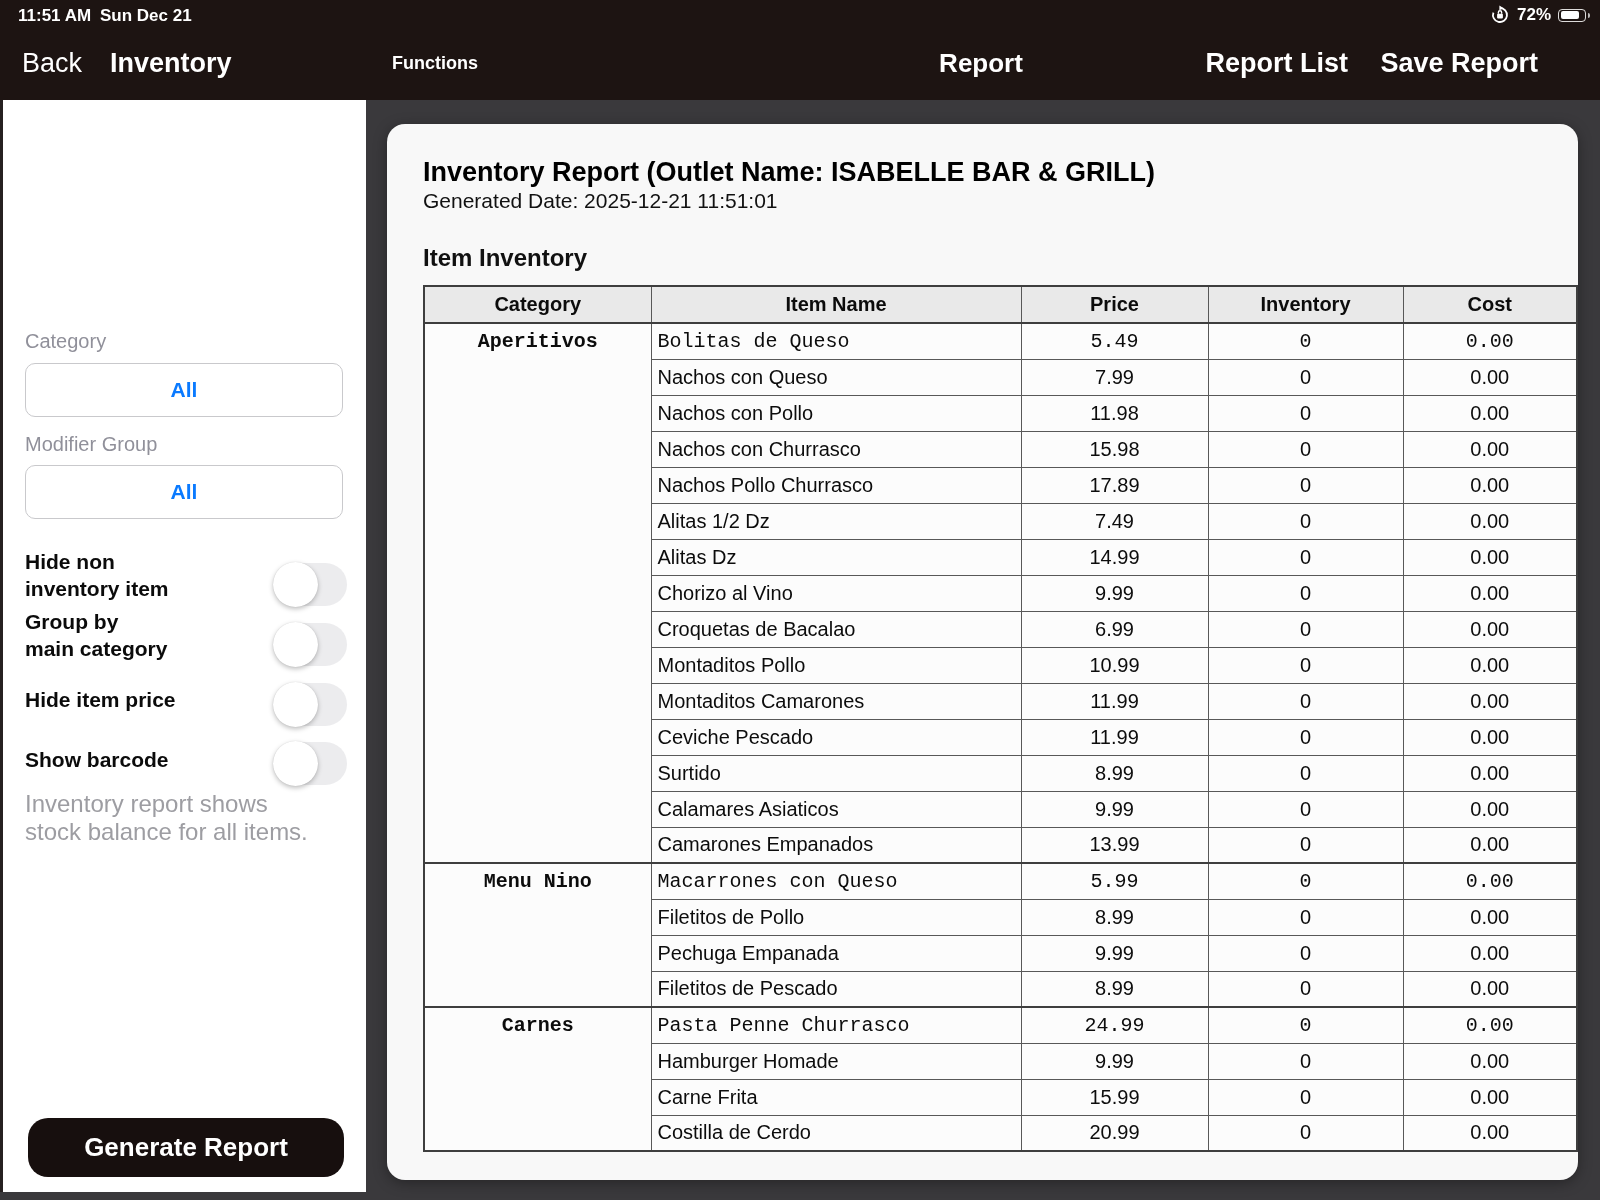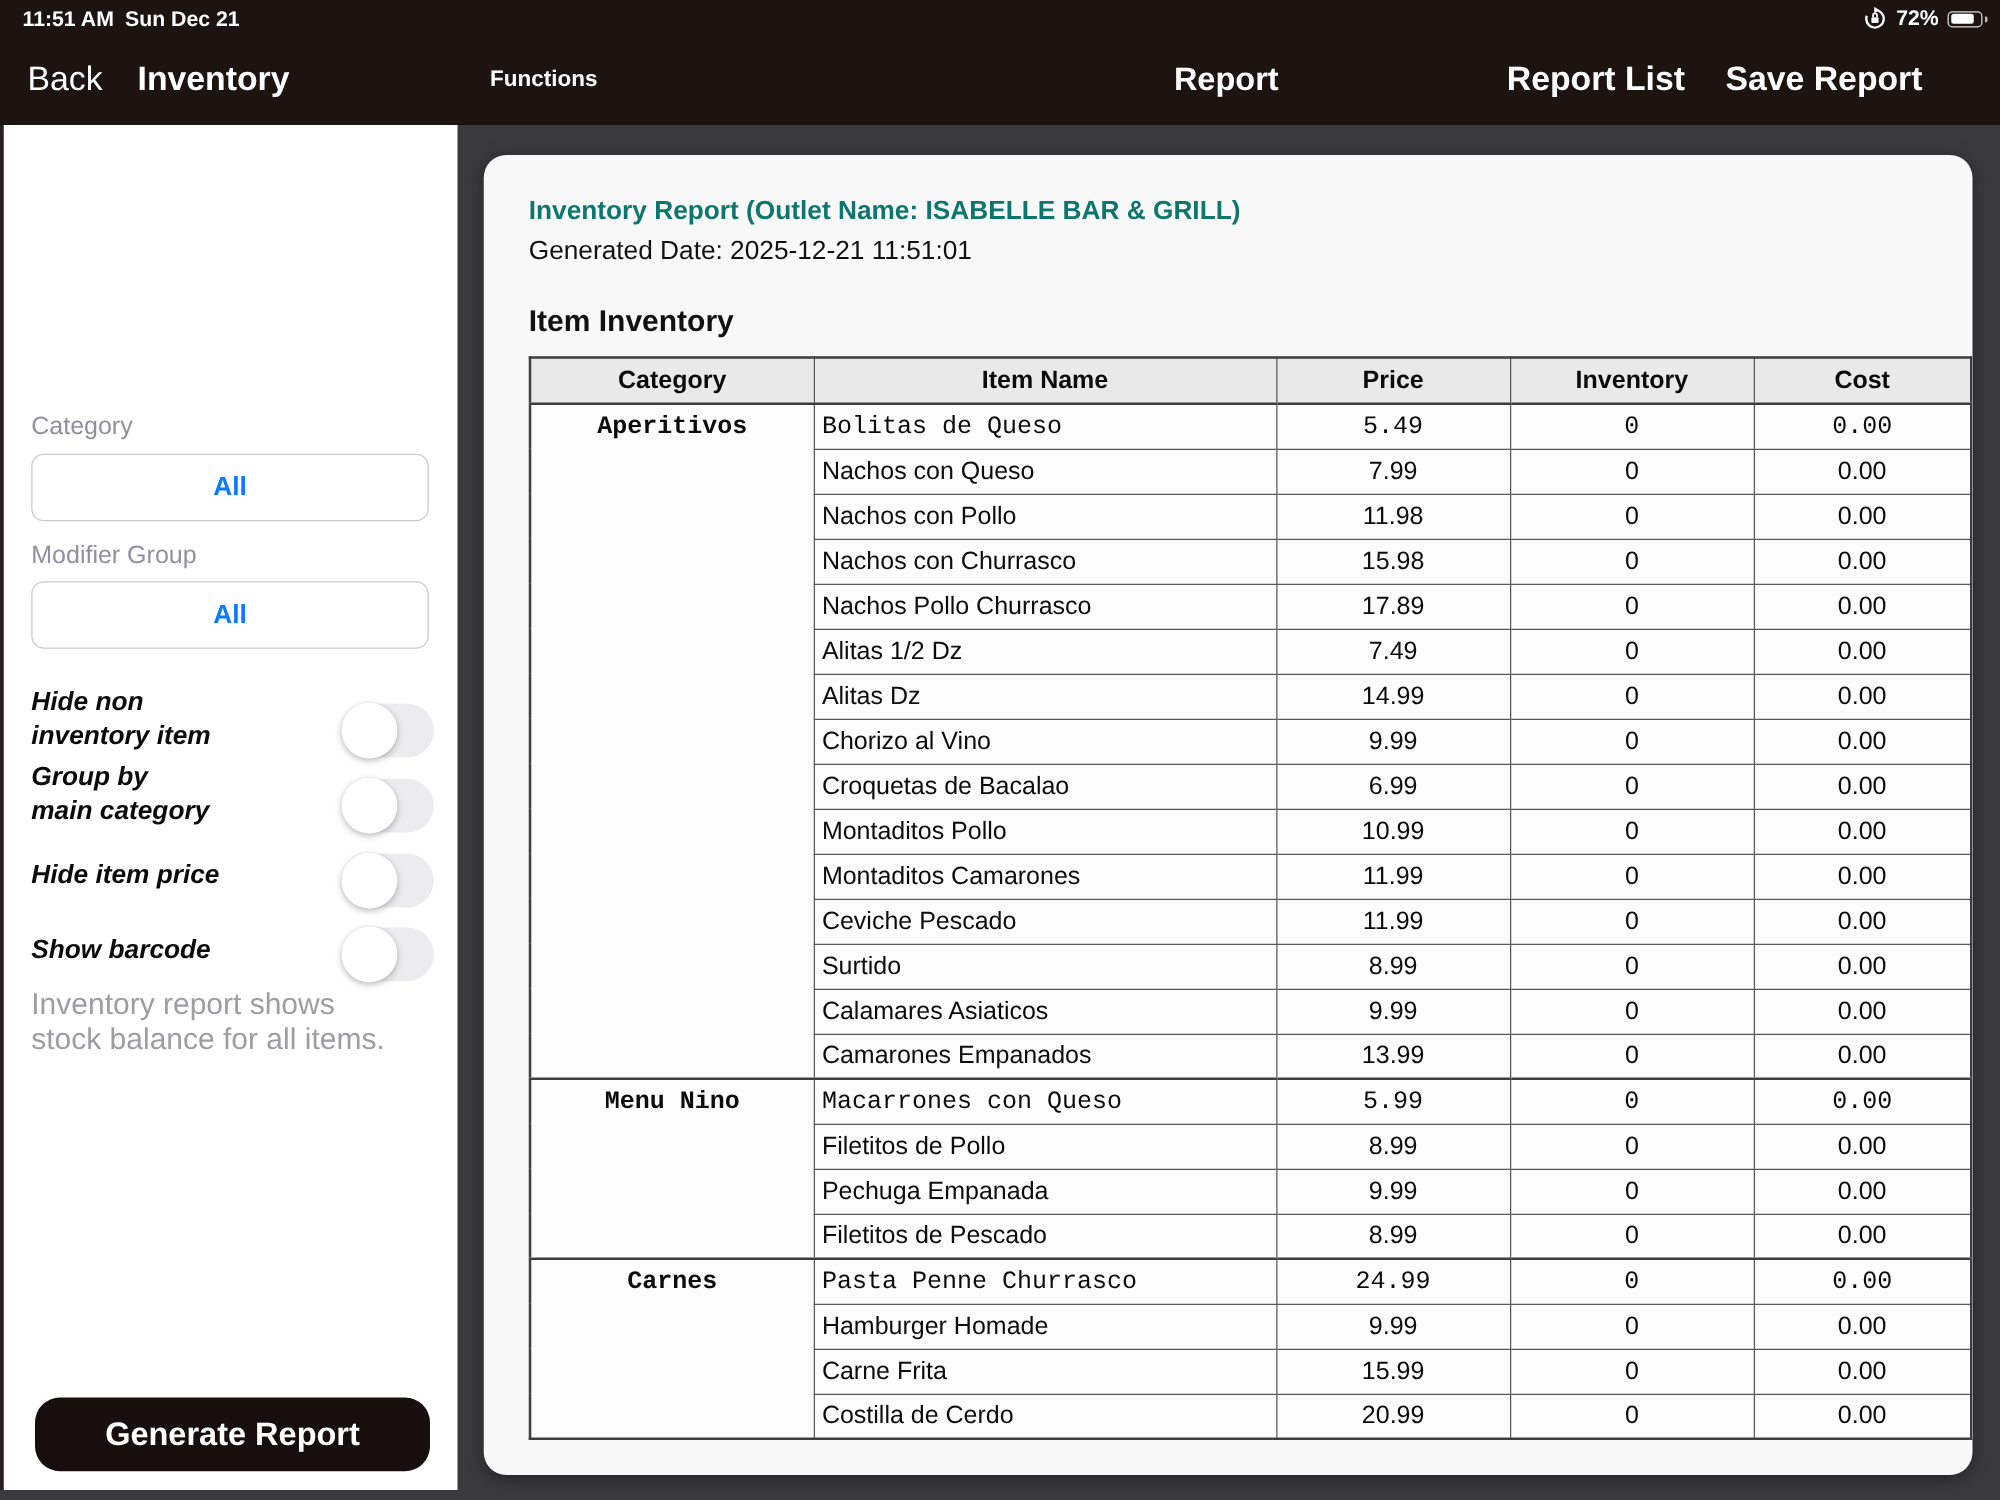--- a/index.html
+++ b/index.html
@@ -39,21 +39,21 @@
   }
   .side-label { position:absolute; left:22px; color:#90909a; font-size:20px; font-weight:500; }
   .all-btn {
     position:absolute; left:22px; width:318px; height:54px;
     border:1.5px solid #c9c9cc; border-radius:10px; background:#fff;
     color:#0a7aff; font-size:21px; font-weight:700; text-align:center; line-height:52px;
     cursor:pointer;
   }
   .toggle-label {
     position:absolute; left:22px; font-size:21px; font-weight:700; color:#0b0b0b;
-    line-height:27px; white-space:pre-line;font-style:italic;
+    line-height:27px; white-space:pre-line;
   }
   .switch {
     position:absolute; left:270px; width:74px; height:43px;
     background:#ececee; border-radius:22px; cursor:pointer;
   }
   .switch .knob {
     position:absolute; left:0px; top:-1px; width:45px; height:45px;
     background:#fff; border-radius:50%;
     box-shadow:0 2px 5px rgba(0,0,0,.25), 0 0 1px rgba(0,0,0,.15);
   }
@@ -67,21 +67,21 @@
     color:#fff; font-size:26px; font-weight:700; font-family:"Liberation Sans",sans-serif;
     cursor:pointer;
   }
 
   
   .card {
     position:absolute; left:387px; top:124px; width:1191px; height:1056px;
     background:#f8f8f8; border-radius:18px; overflow:hidden;
     box-shadow:0 3px 14px rgba(0,0,0,.35);
   }
-  .card-title { position:absolute; left:36px; top:33px; font-size:21px; font-weight:700; color:#0f766e; }
+  .card-title { position:absolute; left:36px; top:33px; font-size:27px; font-weight:700; color:#000000; }
   .card-date  { position:absolute; left:36px; top:65px; font-size:21px; font-weight:400; color:#111; }
   .card-section { position:absolute; left:36px; top:120px; font-size:24px; font-weight:700; color:#111; }
 
   table.inv {
     position:absolute; left:36px; top:161px; width:1155px;
     border-collapse:collapse; table-layout:fixed;
     font-size:20px; color:#0c0c0c; background:#fcfcfc;
     border:2px solid #3e3e3e;
   }
   table.inv col.c-cat { width:227px; }

